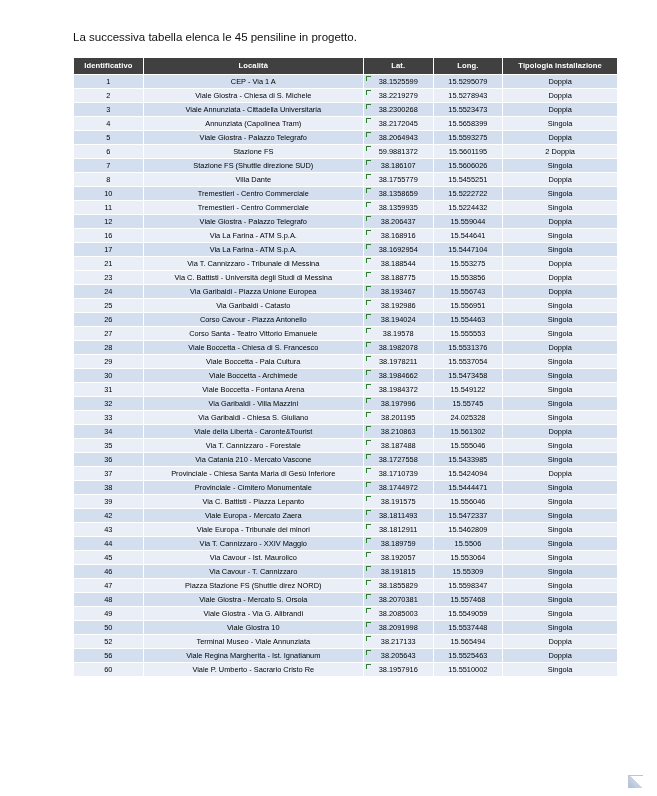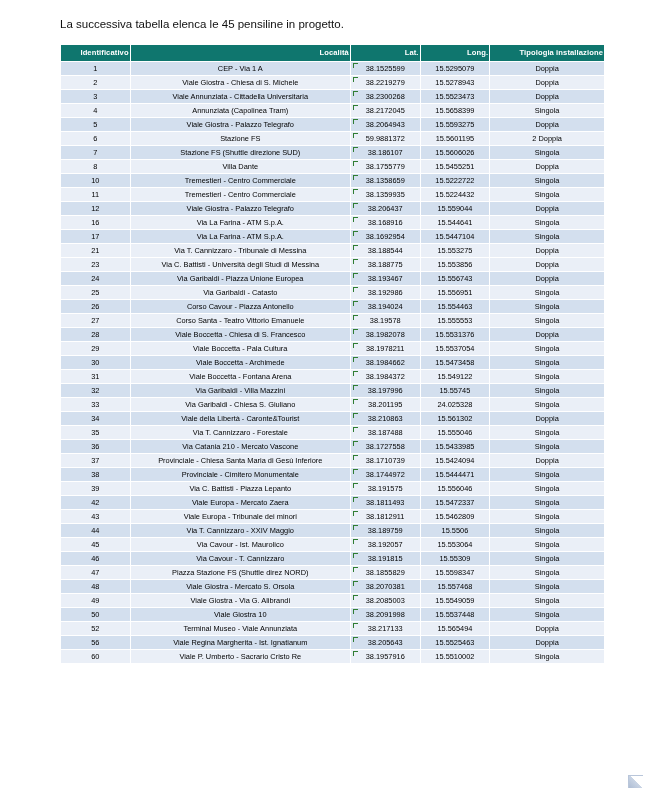--- a/index.html
+++ b/index.html
@@ -12,21 +12,21 @@
     height: 796px;
     font-family: "Liberation Sans", sans-serif;
     color: #000000;
     overflow: hidden;
   }
   .page {
     position: relative;
     width: 657px;
     height: 796px;
     box-sizing: border-box;
-    padding: 3px;
+    padding: 16px;
   }
   .intro {
     font-size: 11.5px;
     color: #111111;
     padding: 14px 0 0 57px;
     line-height: 1.3;
   }
   .table-wrap {
     margin: 12px 0 0 57px;
     width: 545px;
@@ -37,27 +37,27 @@
     width: 545px;
     font-size: 7.4px;
   }
   table.data col.c-id     { width: 68px; }
   table.data col.c-loc    { width: 215px; }
   table.data col.c-lat    { width: 68px; }
   table.data col.c-lon    { width: 68px; }
   table.data col.c-tipo   { width: 112px; }
 
   table.data th {
-    background: #0f766e;
+    background: #404040;
     color: #ffffff;
     font-weight: bold;
     font-size: 7.6px;
     height: 14px;
     border: 1px solid #ffffff;
-    text-align: right;
+    text-align: center;
     vertical-align: middle;
     letter-spacing: 0.1px;
   }
   table.data td {
     height: 13px;
     border: 1px solid #ffffff;
     text-align: center;
     vertical-align: middle;
     padding: 0 2px;
     white-space: nowrap;

